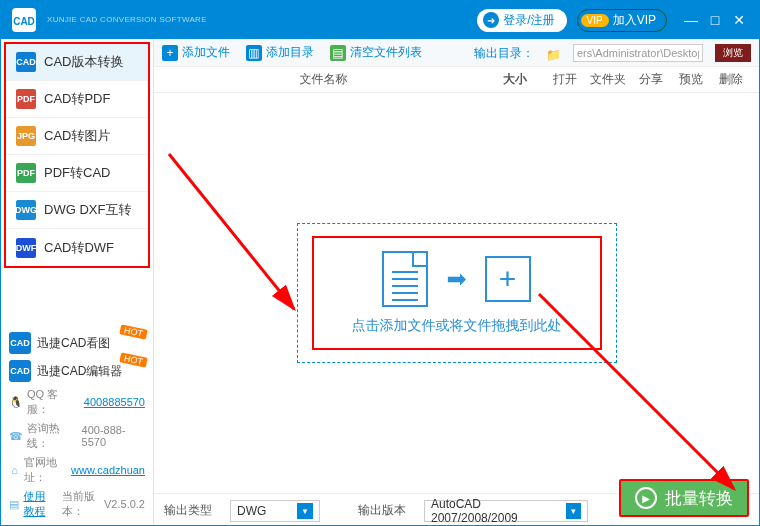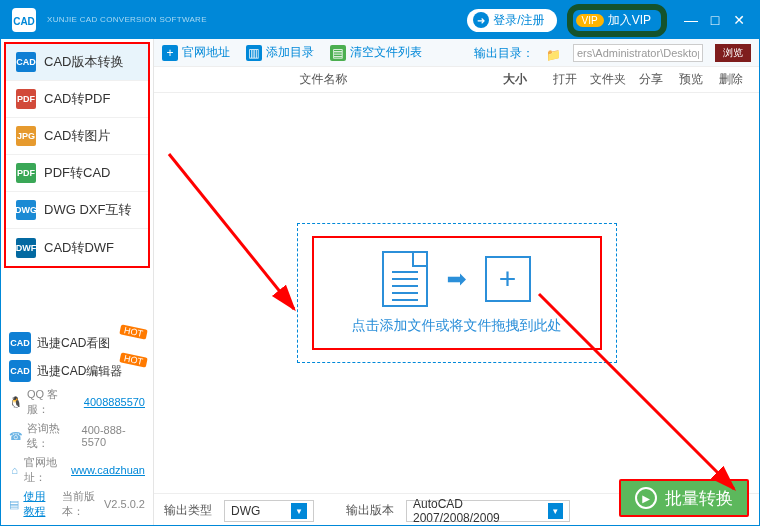--- a/index.html
+++ b/index.html
@@ -7,21 +7,21 @@
 .app { width: 760px; height: 526px; position: relative; border: 1px solid #0088d8; overflow: hidden; }
 
 .titlebar { height: 38px; background: #0088d8; display: flex; align-items: center; color: #fff; padding: 0 8px; }
 .logo-icon { width: 30px; height: 30px; margin-right: 8px; display: flex; align-items: center; justify-content: center; }
 .title-txt { display: flex; flex-direction: column; line-height: 1.1; }
 .title-main { font-size: 15px; font-weight: bold; }
 .title-sub { font-size: 8px; color: #a8d9f2; letter-spacing: 0.3px; }
 .title-spacer { flex: 1; }
 .login-pill { background: #fff; color: #0088d8; border-radius: 12px; padding: 3px 12px 3px 6px; display: flex; align-items: center; font-size: 12px; margin-right: 10px; cursor: pointer; }
 .login-pill .arrow { width: 16px; height: 16px; background: #0088d8; color: #fff; border-radius: 50%; display: flex; align-items: center; justify-content: center; font-size: 10px; margin-right: 4px; }
-.vip-pill { border: 6px solid #14532d; border-radius: 12px; padding: 2px 10px 2px 3px; display: flex; align-items: center; font-size: 12px; margin-right: 12px; cursor: pointer; }
+.vip-pill { border: 1px solid #14532d; border-radius: 12px; padding: 2px 10px 2px 3px; display: flex; align-items: center; font-size: 12px; margin-right: 12px; cursor: pointer; }
 .vip-badge { background: #ffb400; color: #fff; border-radius: 10px; padding: 1px 6px; font-size: 10px; margin-right: 4px; }
 .win-btn { width: 24px; height: 24px; display: flex; align-items: center; justify-content: center; color: #fff; cursor: pointer; font-size: 14px; }
 
 .body { display: flex; height: 488px; }
 
 .sidebar { width: 153px; border-right: 1px solid #e5e5e5; display: flex; flex-direction: column; position: relative; }
 .nav { border: 2px solid #f00; margin: 3px; }
 .nav-item { display: flex; align-items: center; height: 37px; padding: 0 10px; cursor: pointer; font-size: 13px; color: #333; border-bottom: 1px solid #f0f0f0; }
 .nav-item:last-child { border-bottom: none; }
 .nav-item.active { background: #e8f4fb; }
@@ -56,21 +56,21 @@
 .drop-inner { border: 2px solid #f00; width: 290px; height: 114px; display: flex; flex-direction: column; align-items: center; justify-content: center; gap: 10px; }
 .drop-icons { display: flex; align-items: center; gap: 18px; }
 .doc-ic, .plus-ic { width: 46px; height: 56px; border: 2px solid #2b8fd9; position: relative; }
 .doc-ic::before { content: ""; position: absolute; top: 0; right: 0; width: 12px; height: 12px; background: #fff; border-left: 2px solid #2b8fd9; border-bottom: 2px solid #2b8fd9; }
 .doc-lines { position: absolute; top: 18px; left: 8px; right: 8px; }
 .doc-lines span { display: block; height: 2px; background: #2b8fd9; margin-bottom: 5px; }
 .plus-ic { width: 46px; height: 46px; display: flex; align-items: center; justify-content: center; color: #2b8fd9; font-size: 30px; }
 .arr-ic { color: #2b8fd9; font-size: 24px; }
 .drop-text { color: #2b8fd9; font-size: 14px; }
 
-.bottom { height: 34px; border-top: 1px solid #eee; display: flex; align-items: center; padding: 0 10px; gap: 12px; font-size: 12px; color: #555; }
+.bottom { height: 34px; border-top: 1px solid #eee; display: flex; align-items: center; padding: 0 10px; gap: 18px; font-size: 12px; color: #555; }
 .select { border: 1px solid #ccc; height: 22px; display: flex; align-items: center; padding: 0 6px; font-size: 12px; color: #333; background: #fff; }
 .select.small { width: 90px; }
 .select.large { width: 164px; }
 .select .caret { margin-left: auto; background: #0088d8; color: #fff; width: 16px; height: 16px; display: flex; align-items: center; justify-content: center; font-size: 9px; }
 
 .convert-btn { position: absolute; right: 10px; bottom: 10px; width: 130px; height: 38px; border: 2px solid #f00; background: #5cb85c; color: #fff; display: flex; align-items: center; justify-content: center; gap: 8px; font-size: 17px; cursor: pointer; border-radius: 2px; }
 .convert-btn .play { width: 22px; height: 22px; border: 2px solid #fff; border-radius: 50%; display: flex; align-items: center; justify-content: center; font-size: 10px; }
 
 .arrow-annotation { position: absolute; pointer-events: none; }
 </style>
@@ -121,21 +121,21 @@
         </div>
         <div class="nav-item">
           <span class="nav-icon" style="background:#3aa757">PDF</span>
           <span>PDF转CAD</span>
         </div>
         <div class="nav-item">
           <span class="nav-icon" style="background:#1b8ad4">DWG</span>
           <span>DWG DXF互转</span>
         </div>
         <div class="nav-item">
-          <span class="nav-icon" style="background:#0369a1">DWF</span>
+          <span class="nav-icon" style="background:#1d4ed8">DWF</span>
           <span>CAD转DWF</span>
         </div>
       </div>
       <div class="side-spacer"></div>
       <div class="side-extras">
         <div class="extra-card">
           <span class="extra-icon" style="background:#0e7fd4">CAD</span>
           <span>迅捷CAD看图</span>
           <span class="hot">HOT</span>
         </div>
@@ -165,21 +165,21 @@
           <span style="margin-left:4px">当前版本：</span>
           <span>V2.5.0.2</span>
         </div>
       </div>
     </div>
 
     <div class="main">
       <div class="toolbar">
         <div class="tool-btn">
           <span class="tb-ic">+</span>
-          <span>官网地址</span>
+          <span>添加文件</span>
         </div>
         <div class="tool-btn">
           <span class="tb-ic">▥</span>
           <span>添加目录</span>
         </div>
         <div class="tool-btn clear">
           <span class="tb-ic">▤</span>
           <span>清空文件列表</span>
         </div>
         <div class="out-dir">

